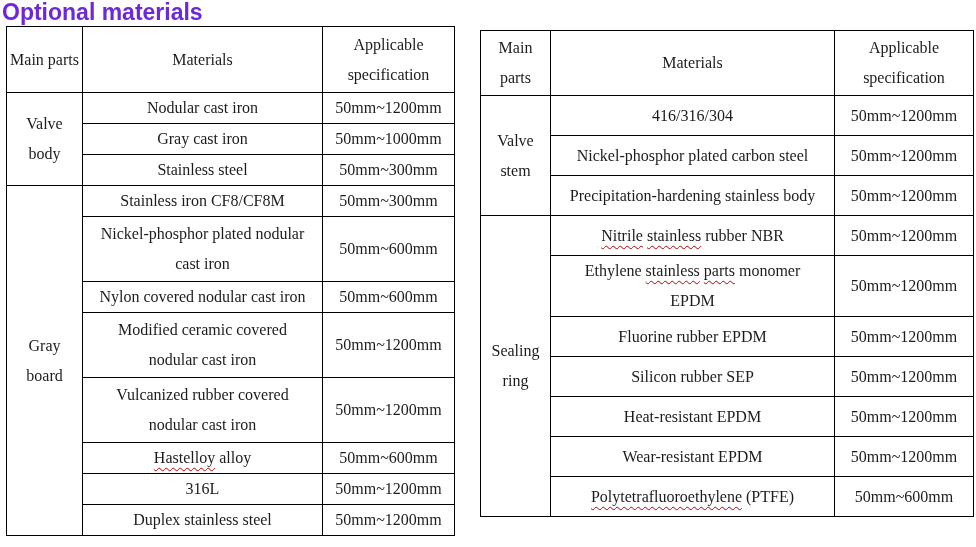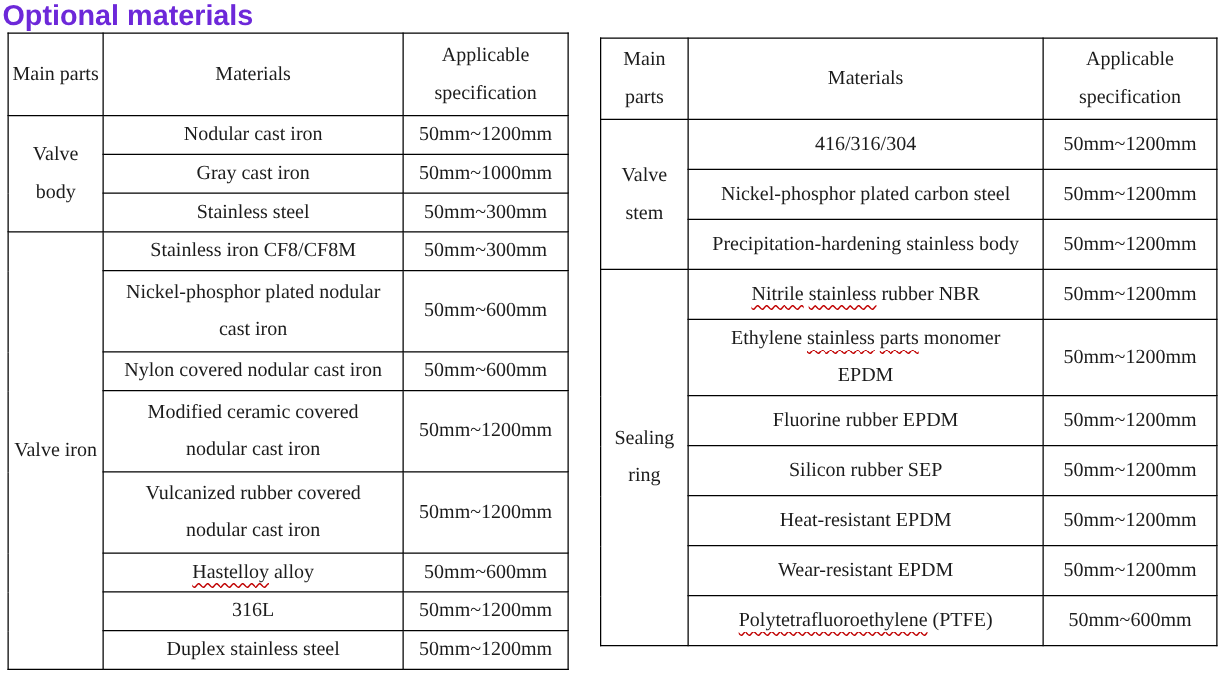--- a/index.html
+++ b/index.html
@@ -84,21 +84,21 @@
       </tr>
       <tr class="h31">
         <td>Gray cast iron</td>
         <td>50mm~1000mm</td>
       </tr>
       <tr class="h31">
         <td>Stainless steel</td>
         <td>50mm~300mm</td>
       </tr>
       <tr class="h31">
-        <td class="c-group" rowspan="8">Valve iron</td>
+        <td class="c-group" rowspan="8">Gray board</td>
         <td>Stainless iron CF8/CF8M</td>
         <td>50mm~300mm</td>
       </tr>
       <tr class="h65">
         <td>
           <span class="ln">Nickel-phosphor plated nodular</span>
           <span class="ln">cast iron</span>
         </td>
         <td>50mm~600mm</td>
       </tr>

